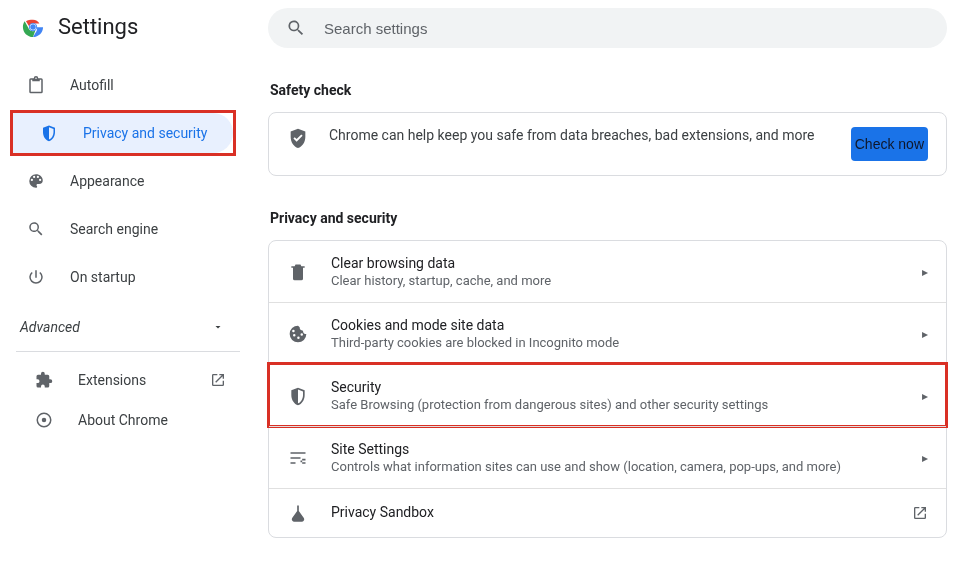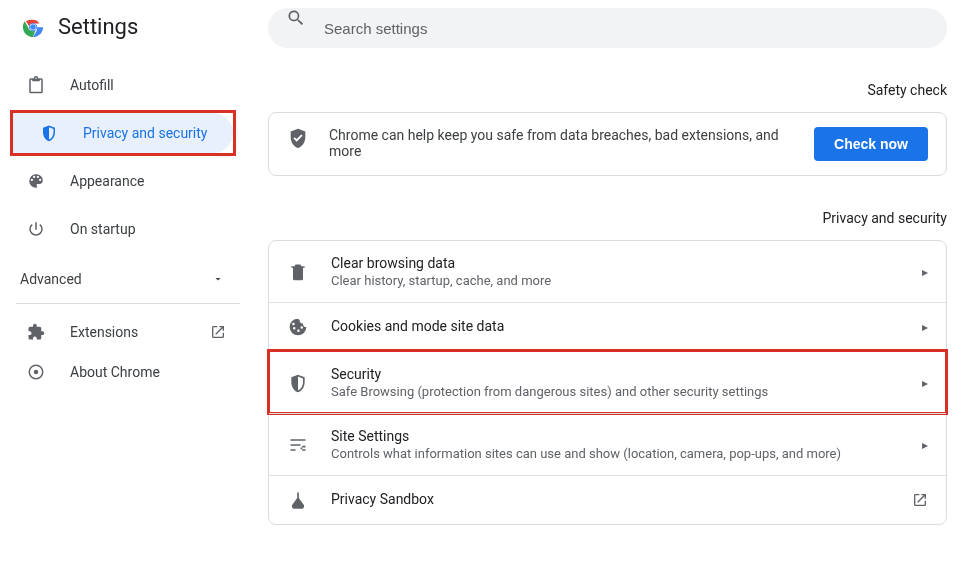--- a/index.html
+++ b/index.html
@@ -49,63 +49,65 @@
     margin: -3px 20px 5px 10px;
     padding: 0;
   }
   .highlight-box-side .nav-item { margin:0; border-radius:0 20px 20px 0;}
   .advanced {
     display:flex; justify-content:space-between; align-items:center;
     padding: 14px 32px 14px 20px;
     font-size: 14px; color:#3c4043;
     cursor:pointer;
     margin-top:6px;
+    font-style:italic;
   }
   .sep { border-top:1px solid #dadce0; margin: 2px 16px 8px 16px; }
   .footer-item {
     display:flex; align-items:center; gap:24px;
     height:40px; padding:0 26px; font-size:14px; color:#3c4043;
     cursor:pointer;
     position:relative;
+    margin-left:8px;
   }
   .footer-item .icon{width:20px;display:flex;justify-content:center;color:#5f6368;}
   .ext-launch { position:absolute; right:30px; color:#5f6368; }
   .main {
     flex:1;
     padding: 8px 16px 0 12px;
     overflow:auto;
   }
   .search-bar {
     background:#f1f3f4;
     border-radius: 40px;
     height: 40px;
-    display:flex; 
+    display:flex; align-items:center;
     padding: 0 18px;
     gap: 18px;
     color:#5f6368;
   }
   .search-bar input {
     border:none; background:transparent; outline:none;
     font-size:15px; flex:1; color:#202124;
   }
   .search-bar input::placeholder { color:#5f6368; }
-  .section-title { font-size:14px; color:#202124; margin: 34px 0 14px 2px; font-weight:400;text-align:right;}
+  .section-title { font-size:14px; color:#202124; margin: 34px 0 14px 2px; font-weight:700;}
   .card {
     border:1px solid #dadce0;
     border-radius:8px;
     background:#fff;
   }
   .safety-row {
     display:flex; padding: 14px 18px; gap:20px;
   }
   .safety-row .msg { flex:1; font-size:14px; color:#3c4043;}
   .btn-primary {
-    background:#1a73e8; color:#ffffff; border:none;
-    border-radius:4px; padding: 9px 20px; font-size:14px;
-    cursor:pointer; font-weight:700;
+    background:#1a73e8; color:#0f172a; border:none;
+    border-radius:4px; padding: 9px 4px; font-size:14px;
+    cursor:pointer; font-weight:400;
   }
   .list-row {
     display:flex; align-items:center; padding: 14px 18px; gap:22px;
     border-top:1px solid #e0e0e0;
     cursor:pointer;
     position:relative;
   }
   .list-row:first-child { border-top:none;}
   .list-row .row-icon { width:22px; display:flex; justify-content:center; color:#5f6368;}
   .list-row .texts { flex:1; }
@@ -161,20 +163,28 @@
 
       <div class="nav-item">
         <span class="icon">
           <svg width="18" height="18" viewBox="0 0 24 24" fill="currentColor">
               <path d="M12 3a9 9 0 0 0 0 18c.8 0 1.5-.7 1.5-1.5 0-.4-.1-.7-.4-1-.2-.3-.4-.6-.4-1 0-.8.7-1.5 1.5-1.5H16a5 5 0 0 0 5-5c0-4.4-4-8-9-8zM6.5 12A1.5 1.5 0 1 1 8 10.5 1.5 1.5 0 0 1 6.5 12zm3-4A1.5 1.5 0 1 1 11 6.5 1.5 1.5 0 0 1 9.5 8zm5 0A1.5 1.5 0 1 1 16 6.5 1.5 1.5 0 0 1 14.5 8zm3 4A1.5 1.5 0 1 1 19 10.5 1.5 1.5 0 0 1 17.5 12z"></path>
             </svg>
         </span>
         <span>Appearance</span>
       </div>
 
+      <div class="nav-item">
+        <span class="icon">
+          <svg width="18" height="18" viewBox="0 0 24 24" fill="currentColor">
+              <path d="M15.5 14h-.8l-.3-.3a6.5 6.5 0 1 0-.7.7l.3.3v.8l5 5 1.5-1.5-5-5zM9.5 14A4.5 4.5 0 1 1 14 9.5 4.5 4.5 0 0 1 9.5 14z"></path>
+            </svg>
+        </span>
+        <span>Search engine</span>
+      </div>
 
 
       <div class="nav-item">
         <span class="icon">
           <svg width="18" height="18" viewBox="0 0 24 24" fill="currentColor">
               <path d="M13 3h-2v10h2V3zm4.8 2.2-1.4 1.4A7 7 0 1 1 7.6 6.6L6.2 5.2a9 9 0 1 0 11.6 0z"></path>
             </svg>
         </span>
         <span>On startup</span>
       </div>
@@ -256,20 +266,21 @@
       </div>
 
       <div class="list-row">
         <span class="row-icon">
           <svg width="20" height="20" viewBox="0 0 24 24" fill="currentColor">
               <path d="M12 2a10 10 0 1 0 10 10 4 4 0 0 1-4-4 4 4 0 0 1-4-4 10 10 0 0 0-2-2zM8 8.5A1.5 1.5 0 1 1 6.5 7 1.5 1.5 0 0 1 8 8.5zM7.5 15A1.5 1.5 0 1 1 9 13.5 1.5 1.5 0 0 1 7.5 15zm5 3A1.5 1.5 0 1 1 14 16.5 1.5 1.5 0 0 1 12.5 18zm4-4a1.5 1.5 0 1 1 1.5-1.5A1.5 1.5 0 0 1 16.5 14z"></path>
             </svg>
         </span>
         <div class="texts">
           <div class="row-title">Cookies and mode site data</div>
+          <div class="row-sub">Third-party cookies are blocked in Incognito mode</div>
         </div>
         <span class="arrow">▸</span>
       </div>
 
       <div class="list-row highlight-row">
         <span class="row-icon">
           <svg width="20" height="20" viewBox="0 0 24 24" fill="currentColor">
               <path d="M12 2 4 5v6c0 5.5 3.4 10.7 8 12 4.6-1.3 8-6.5 8-12V5l-8-3zm0 2.2 6 2.3V11c0 4.3-2.5 8.4-6 9.8V4.2z"></path>
             </svg>
         </span>

